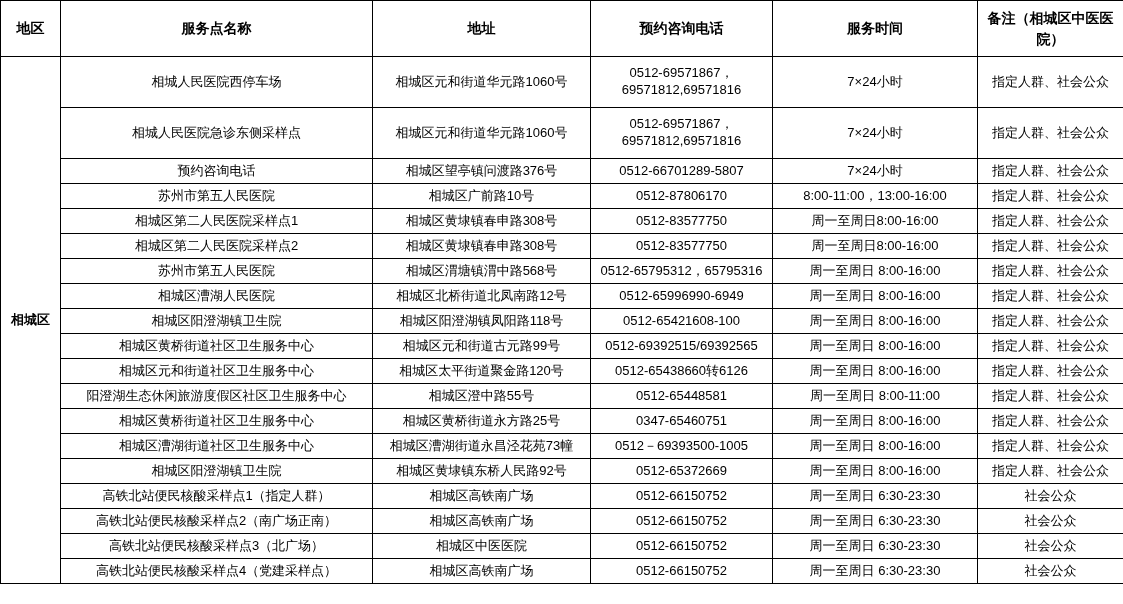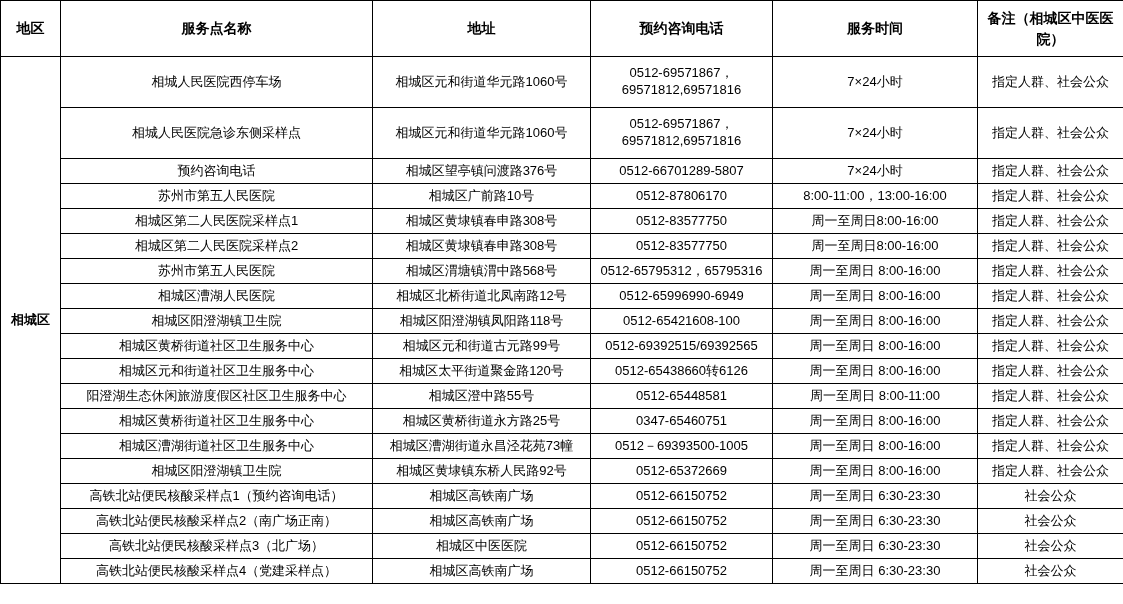--- a/index.html
+++ b/index.html
@@ -175,21 +175,21 @@
           <td class="cell-note">指定人群、社会公众</td>
         </tr>
         <tr class="row-normal">
           <td class="cell-name">相城区阳澄湖镇卫生院</td>
           <td class="cell-address">相城区黄埭镇东桥人民路92号</td>
           <td class="cell-phone">0512-65372669</td>
           <td class="cell-hours">周一至周日 8:00-16:00</td>
           <td class="cell-note">指定人群、社会公众</td>
         </tr>
         <tr class="row-normal">
-          <td class="cell-name">高铁北站便民核酸采样点1（预约咨询电话）</td>
+          <td class="cell-name">高铁北站便民核酸采样点1（指定人群）</td>
           <td class="cell-address">相城区高铁南广场</td>
           <td class="cell-phone">0512-66150752</td>
           <td class="cell-hours">周一至周日 6:30-23:30</td>
           <td class="cell-note">社会公众</td>
         </tr>
         <tr class="row-normal">
           <td class="cell-name">高铁北站便民核酸采样点2（南广场正南）</td>
           <td class="cell-address">相城区高铁南广场</td>
           <td class="cell-phone">0512-66150752</td>
           <td class="cell-hours">周一至周日 6:30-23:30</td>

